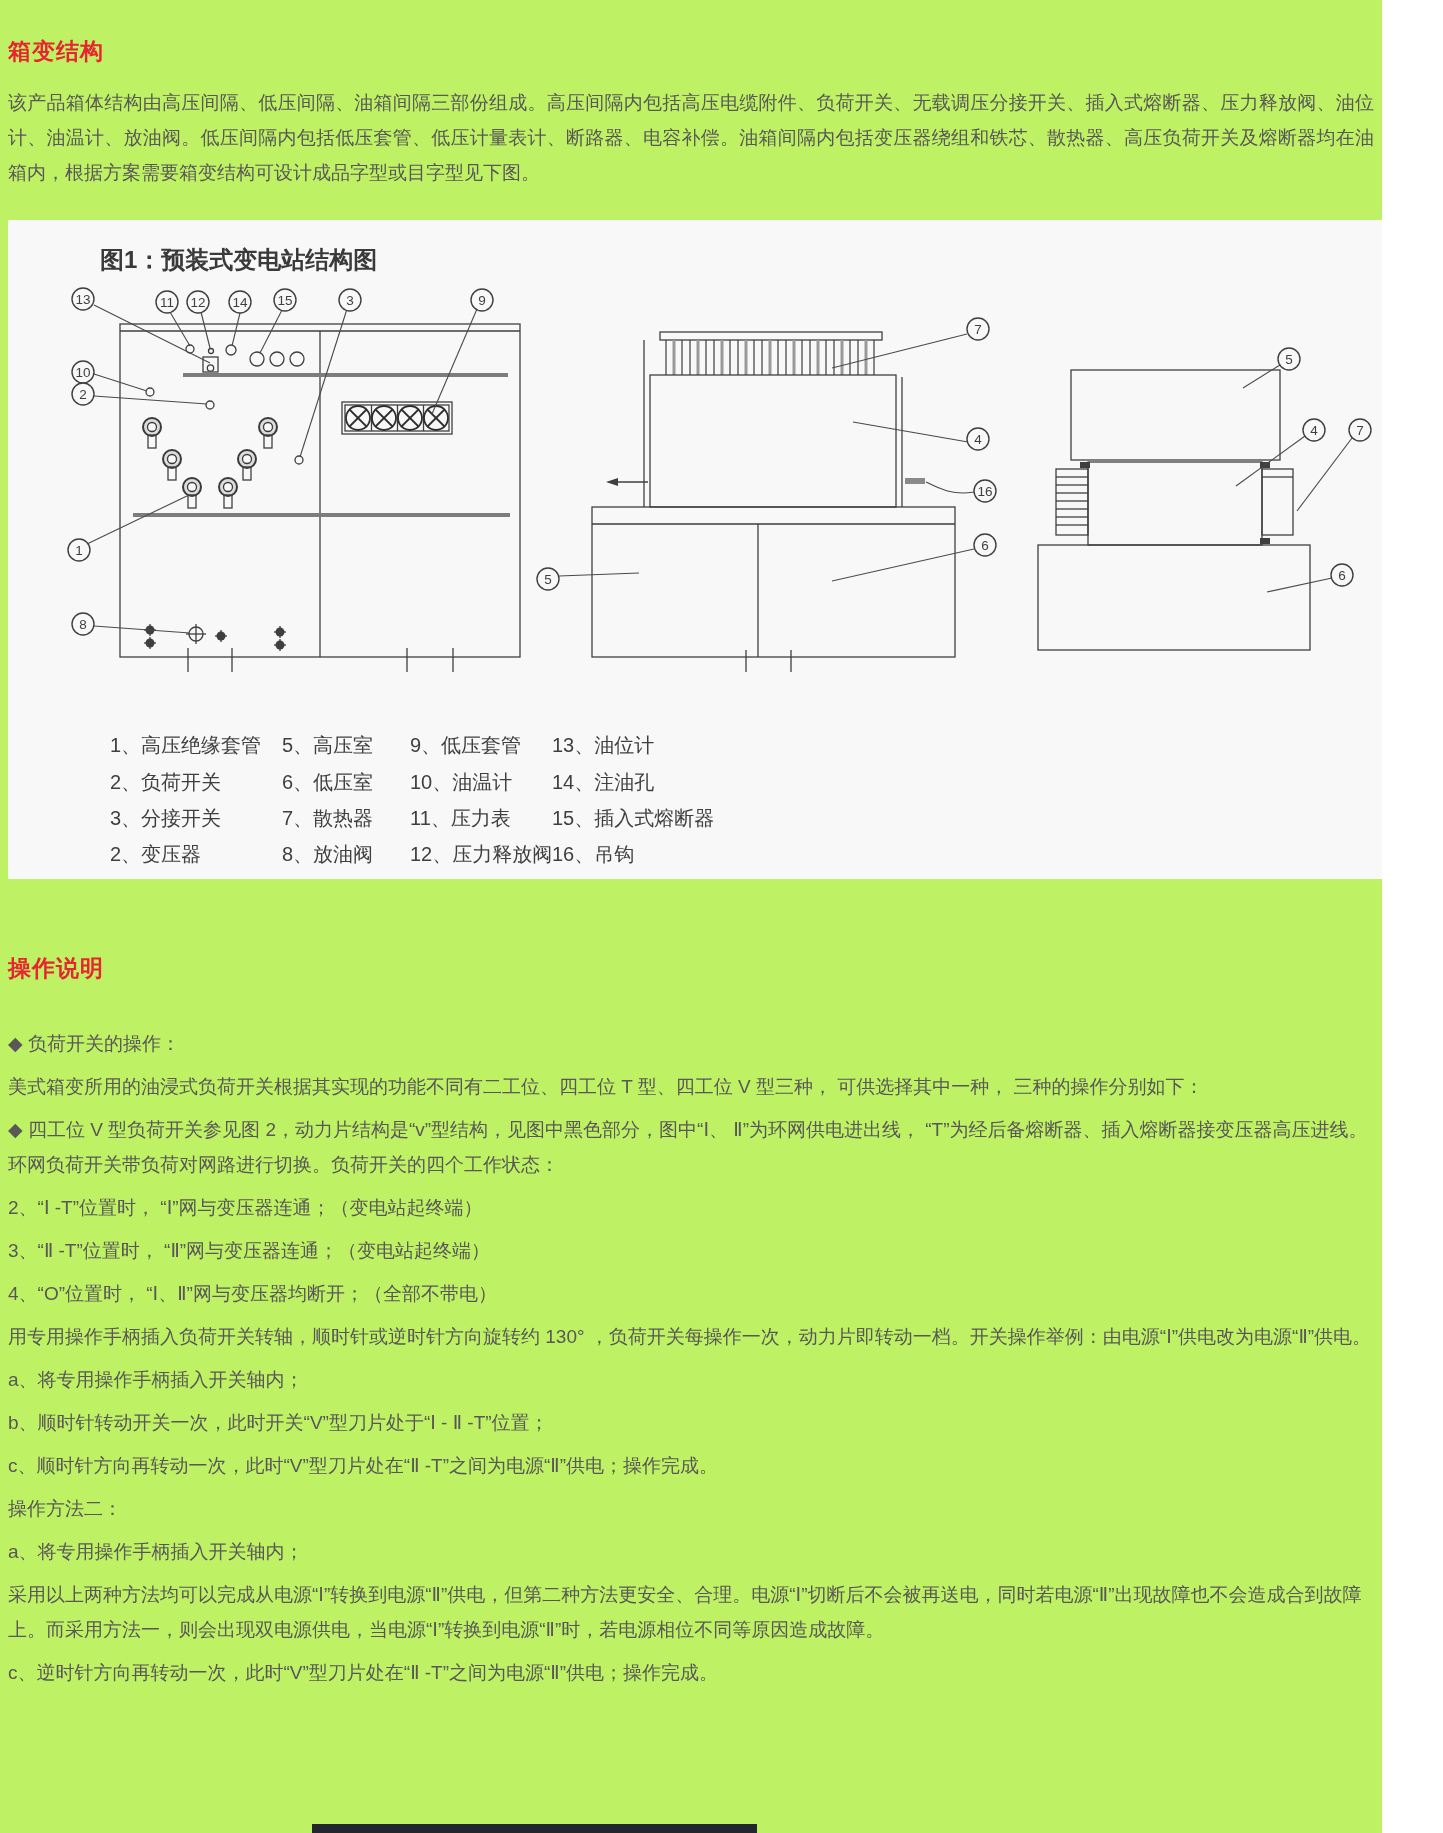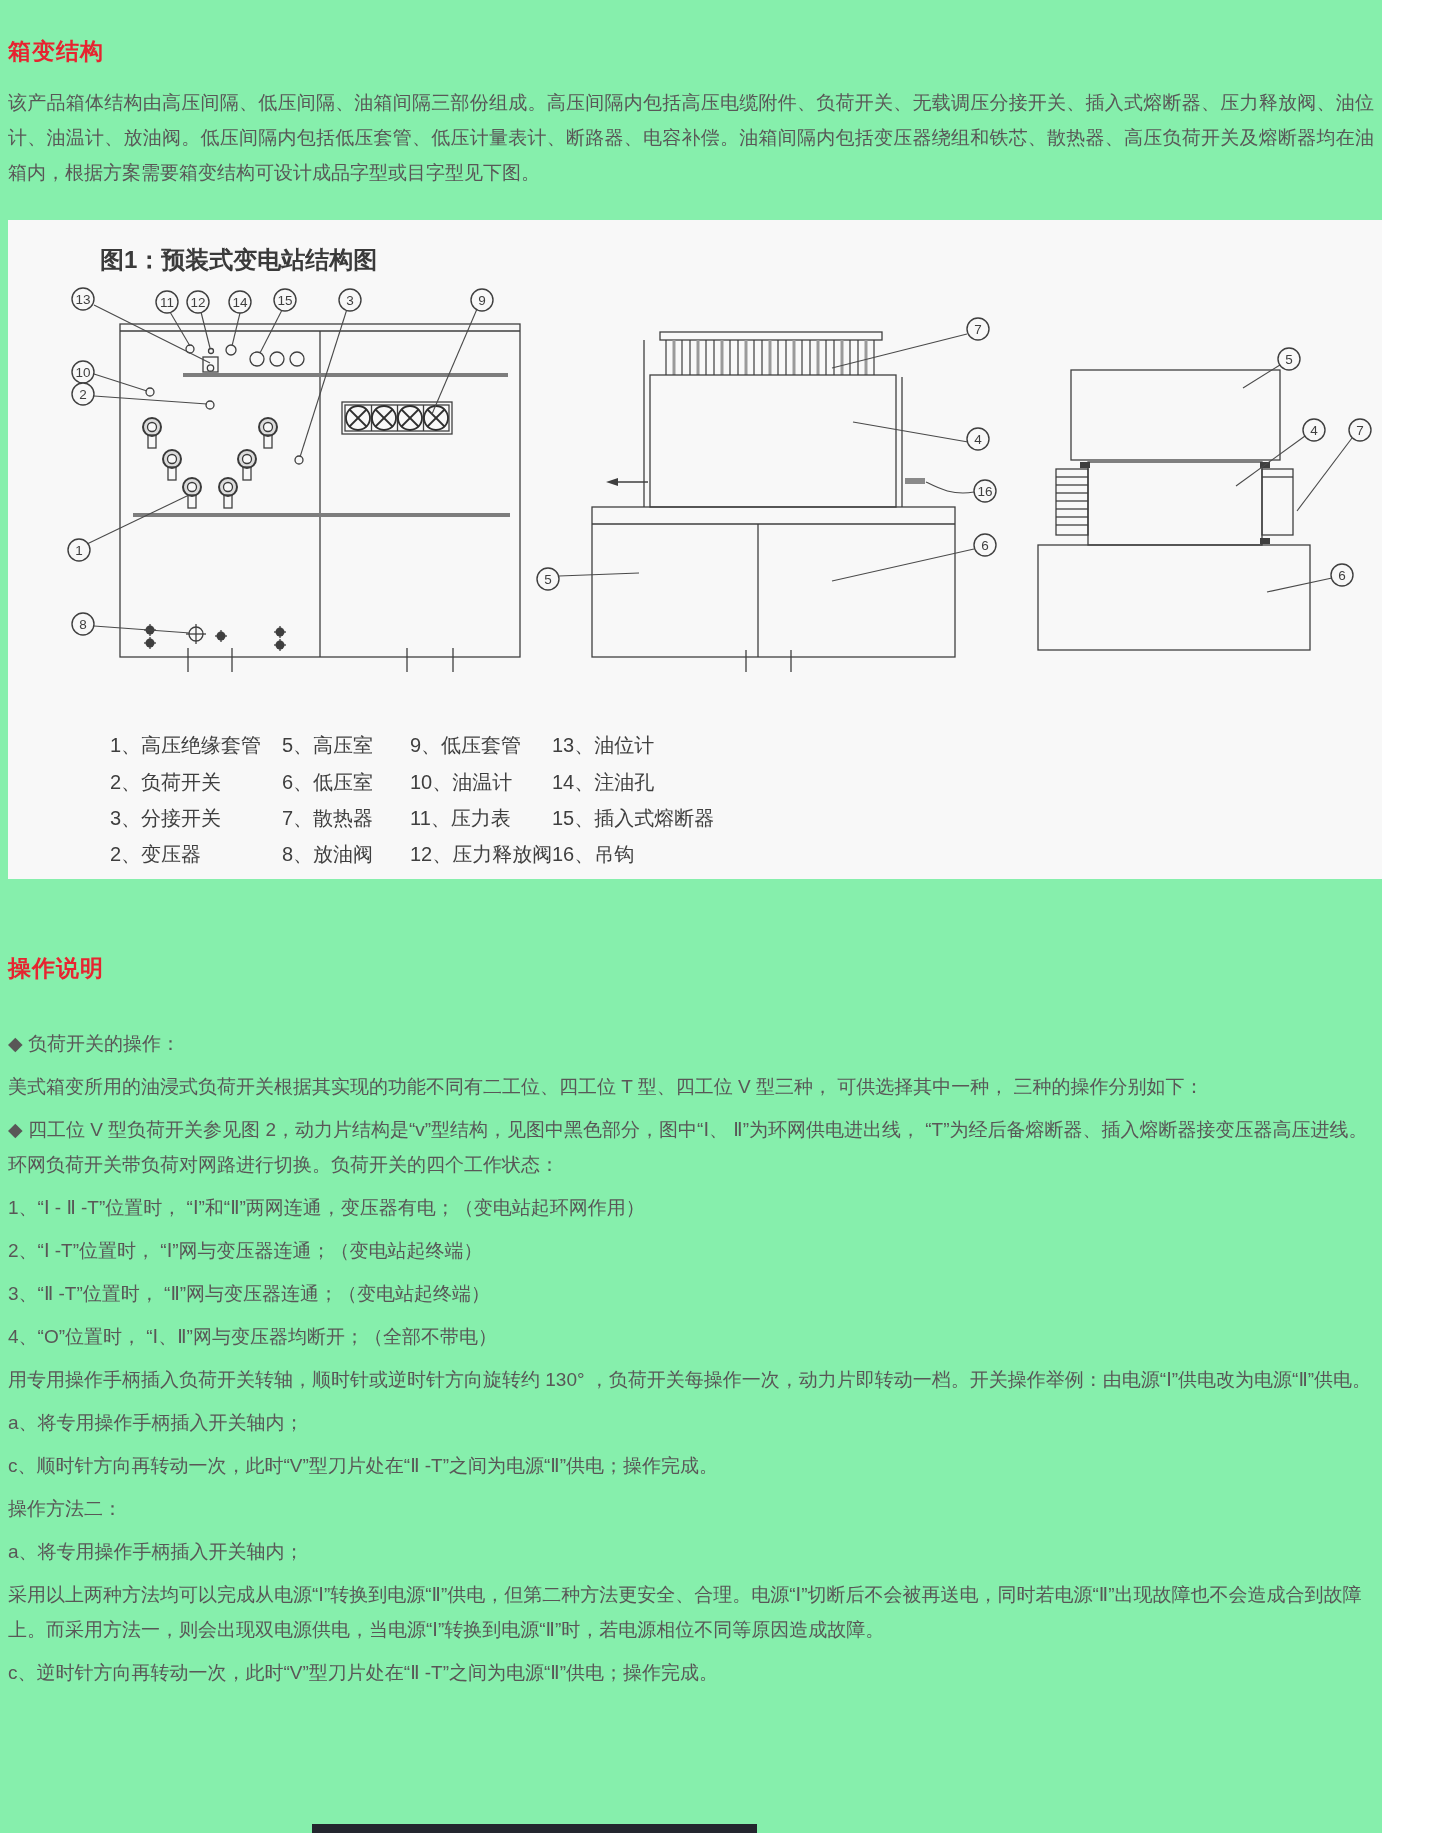--- a/index.html
+++ b/index.html
@@ -1,18 +1,18 @@
 <!DOCTYPE html>
 <html><head>
 <meta charset="utf-8">
 <style>
   * { box-sizing: border-box; }
   html,body { margin:0; padding:0; background:#ffffff; }
   .page {
-    position:relative; width:1382px; height:1833px; background:#86efac;
+    position:relative; width:1382px; height:1833px; background:#bef264;
     font-family:"Liberation Sans","DejaVu Sans",sans-serif; overflow:hidden;
   }
   .sec-heading {
     margin:36px 8px 0; font-size:23px; font-weight:bold; color:#e72430; letter-spacing:1px;
   }
   .body-para {
     margin:18px 8px 0; font-size:19px; line-height:35px; color:#595757;
     text-align:justify;
   }
   .panel {
@@ -370,26 +370,26 @@
       <span class="lg" style="left:544px;top:621px">16、吊钩</span>
     </div>
   </div>
 
   <div class="ops-heading">操作说明</div>
 
   <div class="ops">
     <p class="op">◆  负荷开关的操作：</p>
     <p class="op">美式箱变所用的油浸式负荷开关根据其实现的功能不同有二工位、四工位 T 型、四工位 V 型三种， 可供选择其中一种， 三种的操作分别如下：</p>
     <p class="op">◆  四工位 V 型负荷开关参见图 2，动力片结构是“v”型结构，见图中黑色部分，图中“Ⅰ、 Ⅱ”为环网供电进出线， “T”为经后备熔断器、插入熔断器接变压器高压进线。环网负荷开关带负荷对网路进行切换。负荷开关的四个工作状态：</p>
-    <p class="op">1、“Ⅰ - Ⅱ -T”位置时， “Ⅰ”和“Ⅱ”两网连通，变压器有电；（变电站起环网作用）</p>
     <p class="op">2、“Ⅰ -T”位置时， “Ⅰ”网与变压器连通；（变电站起终端）</p>
     <p class="op">3、“Ⅱ -T”位置时， “Ⅱ”网与变压器连通；（变电站起终端）</p>
     <p class="op">4、“O”位置时， “Ⅰ、Ⅱ”网与变压器均断开；（全部不带电）</p>
     <p class="op">用专用操作手柄插入负荷开关转轴，顺时针或逆时针方向旋转约 130° ，负荷开关每操作一次，动力片即转动一档。开关操作举例：由电源“Ⅰ”供电改为电源“Ⅱ”供电。</p>
     <p class="op">a、将专用操作手柄插入开关轴内；</p>
+    <p class="op">b、顺时针转动开关一次，此时开关“V”型刀片处于“Ⅰ - Ⅱ -T”位置；</p>
     <p class="op">c、顺时针方向再转动一次，此时“V”型刀片处在“Ⅱ -T”之间为电源“Ⅱ”供电；操作完成。</p>
     <p class="op">操作方法二：</p>
     <p class="op">a、将专用操作手柄插入开关轴内；</p>
     <p class="op">采用以上两种方法均可以完成从电源“Ⅰ”转换到电源“Ⅱ”供电，但第二种方法更安全、合理。电源“Ⅰ”切断后不会被再送电，同时若电源“Ⅱ”出现故障也不会造成合到故障上。而采用方法一，则会出现双电源供电，当电源“Ⅰ”转换到电源“Ⅱ”时，若电源相位不同等原因造成故障。</p>
     <p class="op">c、逆时针方向再转动一次，此时“V”型刀片处在“Ⅱ -T”之间为电源“Ⅱ”供电；操作完成。</p>
   </div>
 
   <div class="footer-bar"></div>
 </div>
 

